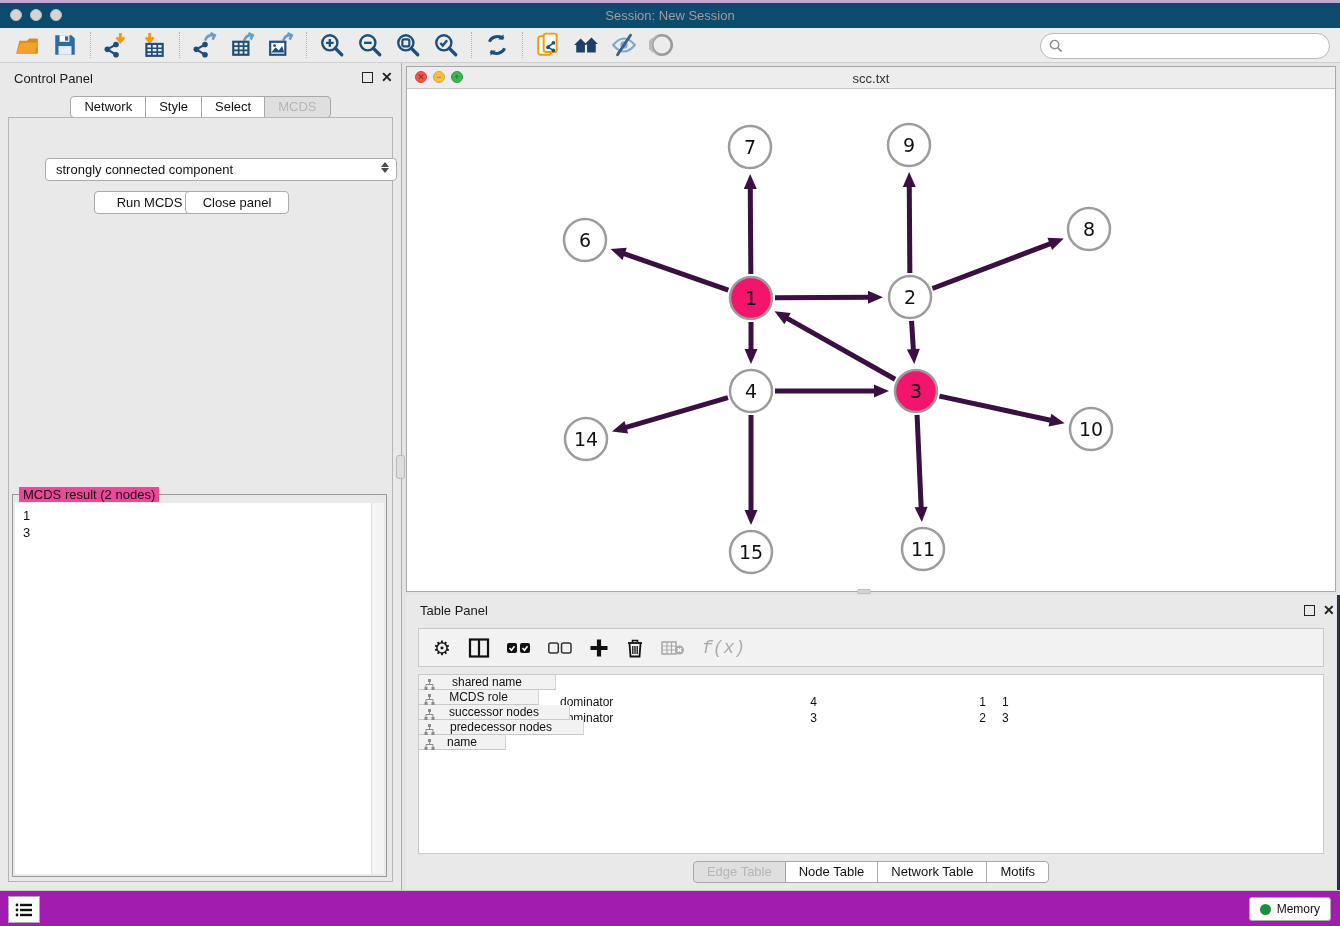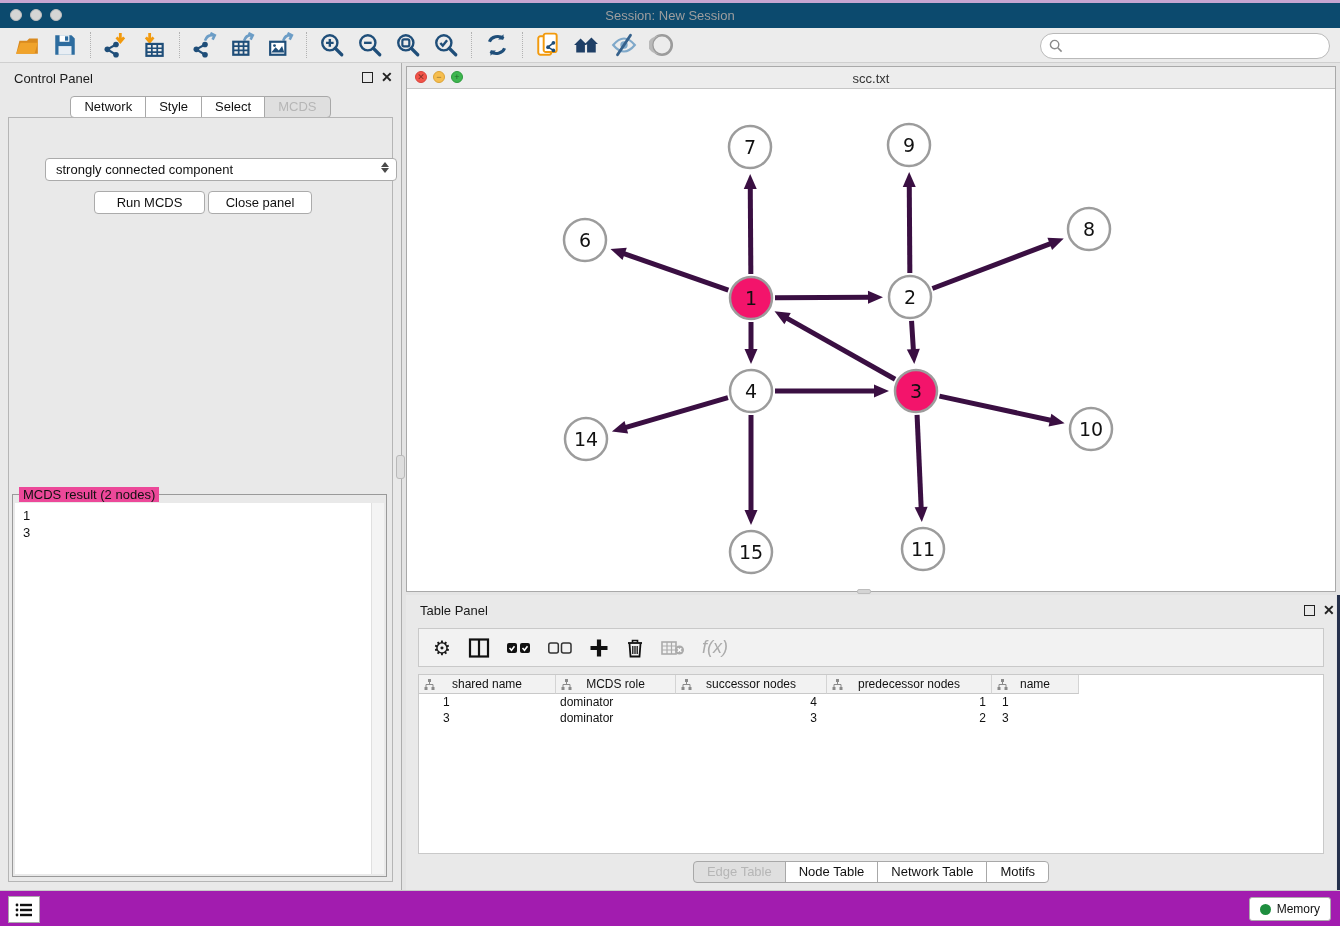--- a/index.html
+++ b/index.html
@@ -71,23 +71,23 @@
   .divider-grip { position:absolute; left:396px; top:455px; width:9px; height:24px; background:#DEDEDE;
                   border:1px solid #B9B9B9; border-radius:3px; }
   .h-grip { position:absolute; left:857px; top:589px; width:14px; height:5px; background:#D4D4D4; border:1px solid #BDBDBD; border-radius:2px; }
 
   
   .table-panel { position:absolute; left:406px; top:595px; width:930px; height:295px; background:#E9E9E9; }
   .tp-toolbar { position:absolute; left:12px; top:33px; right:12px; height:39px; background:#F2F2F2;
                 border:1px solid #C9C9C9; display:flex; align-items:center; gap:17px; padding-left:14px; }
   .tp-toolbar .ticon { display:flex; align-items:center; justify-content:center; }
   .gear-glyph { font-size:20px; color:#1A1A1A; line-height:1; }
-  .fx-glyph { font-family:Liberation Sans, sans-serif; font-style:italic; font-size:18px; color:#ABABAB; }
+  .fx-glyph { font-family:Liberation Mono, monospace; font-style:italic; font-size:18px; color:#ABABAB; }
   .tp-table { position:absolute; left:12px; top:79px; right:12px; bottom:36px; background:#fff; border:1px solid #C9C9C9; overflow:hidden; }
-  .thead { display:flex; height:19px; }
+  .thead { display:flex; height:19px;flex-direction:column; }
   .th { background:#F2F2F2; border-right:1px solid #D4D4D4; border-bottom:1px solid #C9C9C9; font-size:12px;
         color:#111; display:flex; align-items:center; justify-content:center; gap:5px; position:relative; }
   .th .colicon { position:absolute; left:5px; top:4px; }
   .trow { display:flex; height:16px; }
   .td { font-size:12px; color:#111; line-height:16px; overflow:hidden; white-space:nowrap; }
   .tp-tabs { position:absolute; left:0; right:0; bottom:7px; display:flex; justify-content:center; }
   .edge-dark { position:absolute; right:0; top:595px; width:3px; height:331px; background:#25304C; }
 
   
   .statusbar { position:absolute; left:0; bottom:0; width:100%; height:36px; background:#a21caf; border-top:1px solid #C8C8C8; }
@@ -260,21 +260,21 @@
       </div>
     <div class="cp-box"></div>
     <div class="dropdown">
       <span>strongly connected component</span>
       <span class="dd-stepper">
           <i class="dd-up"></i>
           <i class="dd-down"></i>
         </span>
     </div>
     <div class="pbtn" style="left:94px; top:128px; width:111px;">Run MCDS</div>
-    <div class="pbtn" style="left:208px; top:128px; width:104px;">Close panel</div>
+    <div class="pbtn" style="left:185px; top:128px; width:104px;">Close panel</div>
     <div class="group">
       <span class="group-legend">MCDS result (2 nodes)</span>
       <div class="group-inner">
         <div class="result-pre">1
 3</div>
         <div class="vscroll"></div>
       </div>
     </div>
   </div>
   <div class="divider-grip"></div>

